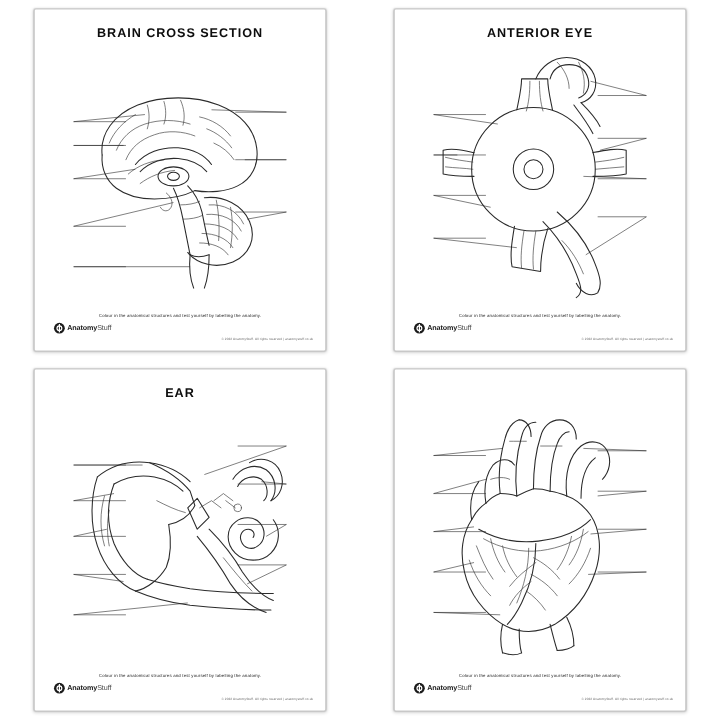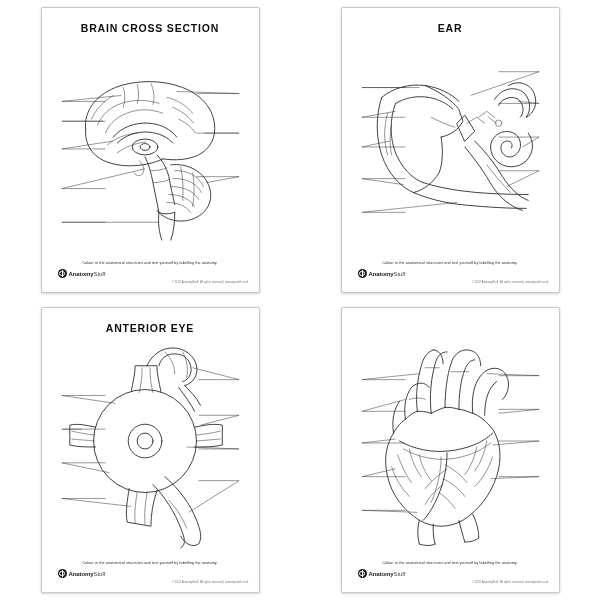--- a/index.html
+++ b/index.html
@@ -24,21 +24,21 @@
   }
   .sheet-cell {
     position: relative;
     display: flex;
     align-items: center;
     justify-content: center;
     box-sizing: border-box;
   }
   .sheet {
     position: relative;
-    width: 219px;
+    width: 244px;
     height: 286px;
     background: #ffffff;
     border: 1px solid #c9c9c9;
     border-radius: 2px;
     box-shadow: 0 1px 3px rgba(0,0,0,0.16), 0 0 1px rgba(0,0,0,0.12);
     box-sizing: border-box;
     overflow: hidden;
   }
   .sheet-title {
     position: absolute;
@@ -232,20 +232,92 @@
           <span class="brand-mark"></span>
           <span class="brand-text"><span>Anatomy</span><span class="brand-light">Stuff</span></span>
         </div>
         <div class="footer-copy">© 2022 AnatomyStuff. All rights reserved | anatomystuff.co.uk</div>
       </div>
     </div>
   </div>
 
   <div class="sheet-cell">
     <div class="sheet">
+      <div class="sheet-title">ANTERIOR EYE</div>
+      <div class="sheet-art">
+        <svg viewBox="0 0 207 214" preserveAspectRatio="xMidYMid meet">
+          <g class="art-stroke">
+
+            <circle cx="98" cy="104" r="52"></circle>
+            <circle cx="98" cy="104" r="17"></circle>
+            <circle cx="98" cy="104" r="8"></circle>
+
+            <path d="M84 54 C86 44 88 36 88 28 L110 28 C110 36 112 44 114 54"></path>
+            <path class="art-thin" d="M95 30 C95 40 94 48 92 55"></path>
+            <path class="art-thin" d="M103 30 C103 40 104 48 106 55"></path>
+
+            <path d="M48 90 C38 88 30 86 22 88 L22 108 C30 110 38 110 48 110"></path>
+            <path class="art-thin" d="M24 94 C32 96 40 97 47 98"></path>
+            <path class="art-thin" d="M24 102 C32 103 40 103 47 104"></path>
+
+            <path d="M148 90 C158 88 168 86 176 88 L176 108 C168 110 158 110 148 110"></path>
+            <path class="art-thin" d="M174 94 C166 96 158 97 150 98"></path>
+            <path class="art-thin" d="M174 102 C166 103 158 103 150 104"></path>
+
+            <path d="M82 152 C80 164 78 176 80 186 L104 190 C104 178 106 166 110 154"></path>
+            <path class="art-thin" d="M90 156 C88 168 87 178 88 187"></path>
+            <path class="art-thin" d="M100 156 C98 168 97 178 98 188"></path>
+
+            <path d="M118 140 C132 152 144 168 150 184 C154 194 156 202 152 208 C146 212 138 208 134 200"></path>
+            <path d="M106 148 C118 160 128 176 134 192 C138 202 140 208 134 212"></path>
+            <path class="art-thin" d="M122 164 C130 172 136 182 140 192"></path>
+
+            <path d="M100 28 C104 18 114 10 126 10 C138 10 148 18 150 28 C152 38 146 46 138 48"></path>
+            <path d="M112 28 C114 20 120 16 128 16 C136 16 142 20 144 28 C146 36 142 42 136 44"></path>
+            <path class="art-thin" d="M118 14 C124 20 128 28 128 36"></path>
+            <path class="art-thin" d="M136 14 C140 22 142 30 140 40"></path>
+
+            <path d="M138 48 C144 54 150 60 154 68"></path>
+            <path d="M132 50 C138 58 144 66 148 74"></path>
+          </g>
+          <g class="lead-line">
+            <line x1="14" y1="58" x2="68" y2="66"></line>
+            <line x1="14" y1="92" x2="34" y2="92"></line>
+            <line x1="14" y1="126" x2="62" y2="136"></line>
+            <line x1="14" y1="162" x2="84" y2="170"></line>
+            <line x1="193" y1="42" x2="146" y2="30"></line>
+            <line x1="193" y1="78" x2="154" y2="88"></line>
+            <line x1="193" y1="112" x2="140" y2="110"></line>
+            <line x1="193" y1="144" x2="142" y2="176"></line>
+          </g>
+          <g class="lead-line">
+            <line x1="14" y1="58" x2="58" y2="58"></line>
+            <line x1="14" y1="92" x2="58" y2="92"></line>
+            <line x1="14" y1="126" x2="58" y2="126"></line>
+            <line x1="14" y1="162" x2="58" y2="162"></line>
+            <line x1="152" y1="42" x2="193" y2="42"></line>
+            <line x1="152" y1="78" x2="193" y2="78"></line>
+            <line x1="152" y1="112" x2="193" y2="112"></line>
+            <line x1="152" y1="144" x2="193" y2="144"></line>
+          </g>
+        </svg>
+      </div>
+      <div class="sheet-footer">
+        <div class="footer-instruction">Colour in the anatomical structures and test yourself by labelling the anatomy.</div>
+        <div class="footer-brand">
+          <span class="brand-mark"></span>
+          <span class="brand-text"><span>Anatomy</span><span class="brand-light">Stuff</span></span>
+        </div>
+        <div class="footer-copy">© 2022 AnatomyStuff. All rights reserved | anatomystuff.co.uk</div>
+      </div>
+    </div>
+  </div>
+
+  <div class="sheet-cell">
+    <div class="sheet">
       <div class="sheet-title">EAR</div>
       <div class="sheet-art">
         <svg viewBox="0 0 207 214" preserveAspectRatio="xMidYMid meet">
           <g class="art-stroke">
 
             <path d="M34 60 C28 78 28 100 34 118 C40 136 52 150 66 156"></path>
             <path d="M48 66 C42 82 42 100 48 116 C54 130 64 142 76 146"></path>
             <path class="art-thin" d="M40 76 C36 90 36 104 40 118"></path>
             <path class="art-thin" d="M44 88 C42 98 42 108 44 118"></path>
             <path d="M34 60 C46 50 62 46 78 48 C92 50 104 56 112 64"></path>
@@ -289,92 +361,20 @@
           <g class="lead-line">
             <line x1="14" y1="50" x2="58" y2="50"></line>
             <line x1="14" y1="80" x2="58" y2="80"></line>
             <line x1="14" y1="110" x2="58" y2="110"></line>
             <line x1="14" y1="142" x2="58" y2="142"></line>
             <line x1="14" y1="176" x2="58" y2="176"></line>
             <line x1="152" y1="34" x2="193" y2="34"></line>
             <line x1="152" y1="66" x2="193" y2="66"></line>
             <line x1="152" y1="100" x2="193" y2="100"></line>
             <line x1="152" y1="134" x2="193" y2="134"></line>
-          </g>
-        </svg>
-      </div>
-      <div class="sheet-footer">
-        <div class="footer-instruction">Colour in the anatomical structures and test yourself by labelling the anatomy.</div>
-        <div class="footer-brand">
-          <span class="brand-mark"></span>
-          <span class="brand-text"><span>Anatomy</span><span class="brand-light">Stuff</span></span>
-        </div>
-        <div class="footer-copy">© 2022 AnatomyStuff. All rights reserved | anatomystuff.co.uk</div>
-      </div>
-    </div>
-  </div>
-
-  <div class="sheet-cell">
-    <div class="sheet">
-      <div class="sheet-title">ANTERIOR EYE</div>
-      <div class="sheet-art">
-        <svg viewBox="0 0 207 214" preserveAspectRatio="xMidYMid meet">
-          <g class="art-stroke">
-
-            <circle cx="98" cy="104" r="52"></circle>
-            <circle cx="98" cy="104" r="17"></circle>
-            <circle cx="98" cy="104" r="8"></circle>
-
-            <path d="M84 54 C86 44 88 36 88 28 L110 28 C110 36 112 44 114 54"></path>
-            <path class="art-thin" d="M95 30 C95 40 94 48 92 55"></path>
-            <path class="art-thin" d="M103 30 C103 40 104 48 106 55"></path>
-
-            <path d="M48 90 C38 88 30 86 22 88 L22 108 C30 110 38 110 48 110"></path>
-            <path class="art-thin" d="M24 94 C32 96 40 97 47 98"></path>
-            <path class="art-thin" d="M24 102 C32 103 40 103 47 104"></path>
-
-            <path d="M148 90 C158 88 168 86 176 88 L176 108 C168 110 158 110 148 110"></path>
-            <path class="art-thin" d="M174 94 C166 96 158 97 150 98"></path>
-            <path class="art-thin" d="M174 102 C166 103 158 103 150 104"></path>
-
-            <path d="M82 152 C80 164 78 176 80 186 L104 190 C104 178 106 166 110 154"></path>
-            <path class="art-thin" d="M90 156 C88 168 87 178 88 187"></path>
-            <path class="art-thin" d="M100 156 C98 168 97 178 98 188"></path>
-
-            <path d="M118 140 C132 152 144 168 150 184 C154 194 156 202 152 208 C146 212 138 208 134 200"></path>
-            <path d="M106 148 C118 160 128 176 134 192 C138 202 140 208 134 212"></path>
-            <path class="art-thin" d="M122 164 C130 172 136 182 140 192"></path>
-
-            <path d="M100 28 C104 18 114 10 126 10 C138 10 148 18 150 28 C152 38 146 46 138 48"></path>
-            <path d="M112 28 C114 20 120 16 128 16 C136 16 142 20 144 28 C146 36 142 42 136 44"></path>
-            <path class="art-thin" d="M118 14 C124 20 128 28 128 36"></path>
-            <path class="art-thin" d="M136 14 C140 22 142 30 140 40"></path>
-
-            <path d="M138 48 C144 54 150 60 154 68"></path>
-            <path d="M132 50 C138 58 144 66 148 74"></path>
-          </g>
-          <g class="lead-line">
-            <line x1="14" y1="58" x2="68" y2="66"></line>
-            <line x1="14" y1="92" x2="34" y2="92"></line>
-            <line x1="14" y1="126" x2="62" y2="136"></line>
-            <line x1="14" y1="162" x2="84" y2="170"></line>
-            <line x1="193" y1="42" x2="146" y2="30"></line>
-            <line x1="193" y1="78" x2="154" y2="88"></line>
-            <line x1="193" y1="112" x2="140" y2="110"></line>
-            <line x1="193" y1="144" x2="142" y2="176"></line>
-          </g>
-          <g class="lead-line">
-            <line x1="14" y1="58" x2="58" y2="58"></line>
-            <line x1="14" y1="92" x2="58" y2="92"></line>
-            <line x1="14" y1="126" x2="58" y2="126"></line>
-            <line x1="14" y1="162" x2="58" y2="162"></line>
-            <line x1="152" y1="42" x2="193" y2="42"></line>
-            <line x1="152" y1="78" x2="193" y2="78"></line>
-            <line x1="152" y1="112" x2="193" y2="112"></line>
-            <line x1="152" y1="144" x2="193" y2="144"></line>
           </g>
         </svg>
       </div>
       <div class="sheet-footer">
         <div class="footer-instruction">Colour in the anatomical structures and test yourself by labelling the anatomy.</div>
         <div class="footer-brand">
           <span class="brand-mark"></span>
           <span class="brand-text"><span>Anatomy</span><span class="brand-light">Stuff</span></span>
         </div>
         <div class="footer-copy">© 2022 AnatomyStuff. All rights reserved | anatomystuff.co.uk</div>

